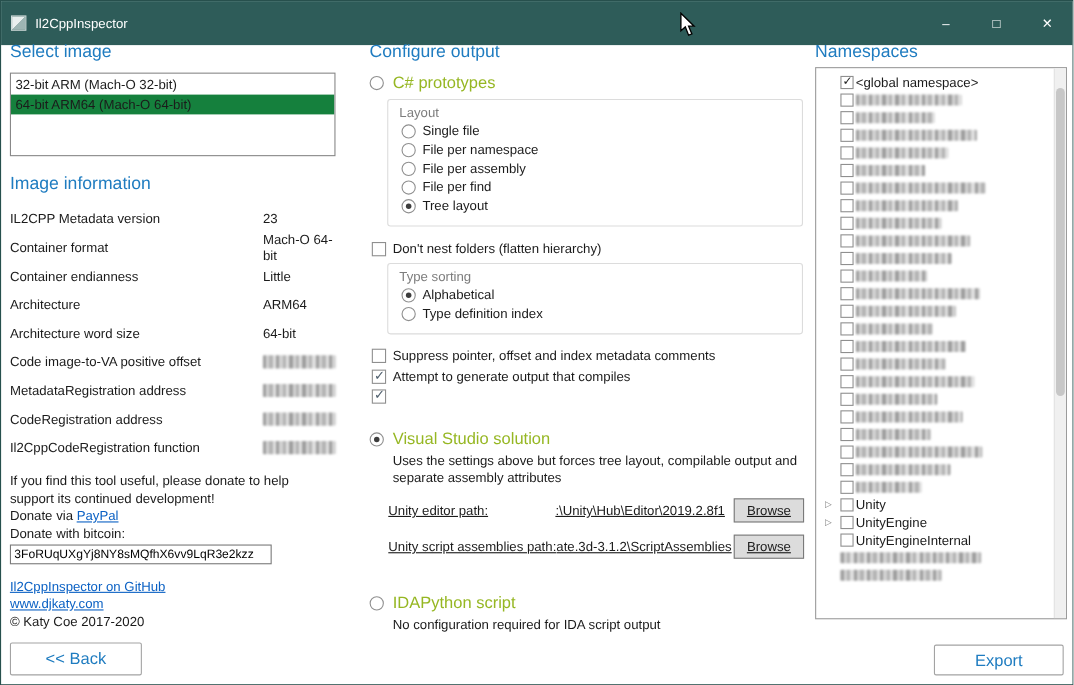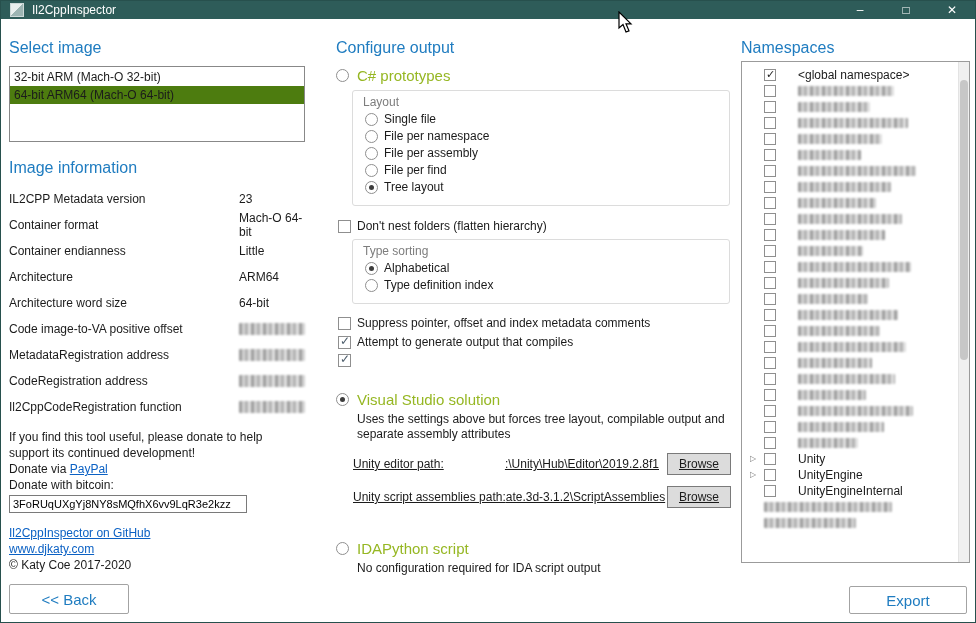--- a/index.html
+++ b/index.html
@@ -8,21 +8,21 @@
     font-family: "Liberation Sans", sans-serif;
     font-size: 12px;
     color: #1b1b1b;
     background: #fff;
     position: relative;
     overflow: hidden;
   }
   .window { position: absolute; inset: 0; border: 1px solid #27504d; background: #fff; }
 
   
-  .titlebar { height: 18px; background: #2e5c59; display: flex; align-items: center; padding-left: 9px; }
+  .titlebar { height: 40px; background: #2e5c59; display: flex; align-items: center; padding-left: 9px; }
   .app-icon { width: 14px; height: 14px; border: 1px solid #cdd9d8; background: linear-gradient(135deg,#e9efee 0 50%, #9db5b3 50% 100%); margin-right: 8px; flex: none; }
   .title-text { color: #ffffff; font-size: 12px; }
   .win-controls { margin-left: auto; display: flex; height: 30px; }
   .win-btn { width: 46px; height: 30px; display: flex; align-items: center; justify-content: center; color: #fff; font-size: 12px; cursor: default; }
 
   
   .col-header { font-size: 16px; color: #1f7cc0; }
   .link { color: #0b61c4; text-decoration: underline; cursor: pointer; }
   .redacted {
     display: inline-block; height: 12px; border-radius: 1px;
@@ -35,21 +35,21 @@
   .checkbox.checked::after { content: "✓"; position: absolute; left: 1px; top: -2px; font-size: 12px; line-height: 13px; color: #50606e; }
   .opt-row { display: flex; align-items: center; gap: 6px; margin: 3px 0; }
   .opt-label { white-space: nowrap; }
   .nav-btn { background: #fff; border: 1px solid #a3a3a3; border-radius: 2px; color: #1f7cc0; font-size: 15px; font-family: "Liberation Sans", sans-serif; cursor: pointer; }
 
   
   .left-col { position: absolute; left: 8px; top: 38px; width: 296px; }
   .left-col .col-header { margin-bottom: 9px; }
   .listbox { border: 1px solid #888; background: #fff; height: 76px; margin-bottom: 17px; padding-top: 1px; overflow: hidden; }
   .list-item { height: 18px; line-height: 18px; padding-left: 4px; white-space: nowrap; cursor: default; }
-  .list-item.selected { background: #4d7c0f; }
+  .list-item.selected { background: #15803d; }
   .info-row { display: flex; align-items: center; height: 26px; }
   .info-key { width: 230px; flex: none; }
   .donate-block { margin-top: 9px; line-height: 16px; }
   .donate-text { width: 290px; }
   .bitcoin-input { width: 238px; height: 18px; border: 1px solid #7a7a7a; font-family: "Liberation Sans", sans-serif; font-size: 11px; padding: 0 3px; margin: 2px 0 12px; }
   .back-btn { position: absolute; left: 8px; bottom: 8px; width: 120px; height: 30px; }
 
   
   .mid-col { position: absolute; left: 335px; top: 38px; width: 397px; }
   .mid-col .col-header { margin-bottom: 10px; }
@@ -64,21 +64,21 @@
   .vs-row { margin-top: 24px; }
   .desc { margin: 2px 0 0 21px; width: 372px; line-height: 15px; }
   .path-row { display: flex; align-items: center; margin: 11px 0 0 17px; width: 378px; text-decoration: underline; }
   .path-value { flex: 1; text-align: right; padding-right: 8px; white-space: nowrap; overflow: hidden; }
   .browse-btn { flex: none; width: 64px; height: 22px; background: #dcdcdc; border: 1px solid #7a7a7a; font-family: "Liberation Sans", sans-serif; font-size: 12px; color: #1b1b1b; cursor: pointer; }
   .ida-row { margin-top: 32px; }
 
   
   .right-col { position: absolute; left: 740px; top: 38px; width: 229px; }
   .ns-panel { position: relative; border: 1px solid #9b9b9b; height: 502px; margin-top: 4px; padding: 5px 12px 0 6px; overflow: hidden; background: #fff; }
-  .ns-row { position: relative; display: flex; align-items: center; gap: 22px; height: 16px; padding-left: 16px; }
+  .ns-row { position: relative; display: flex; align-items: center; gap: 2px; height: 16px; padding-left: 16px; }
   .expander { position: absolute; left: 2px; top: 2px; font-size: 8px; color: #7e7e7e; line-height: 12px; }
   .ns-checkbox { width: 12px; height: 12px; }
   .ns-checkbox.checked::after { font-size: 11px; top: -2px; left: 1px; color: #222; }
   .ns-label { white-space: nowrap; }
   .ns-row .redacted { height: 10px; }
   .scrollbar { position: absolute; top: 0; right: 0; width: 11px; height: 100%; background: #f0f0f0; border-left: 1px solid #e3e3e3; }
   .scroll-thumb { position: absolute; top: 18px; left: 1px; width: 8px; height: 280px; background: #c7c7c7; border-radius: 4px; }
   .export-btn { position: absolute; right: 8px; bottom: 8px; width: 118px; height: 28px; }
 
   .cursor { position: absolute; left: 617px; top: 10px; z-index: 60; }

